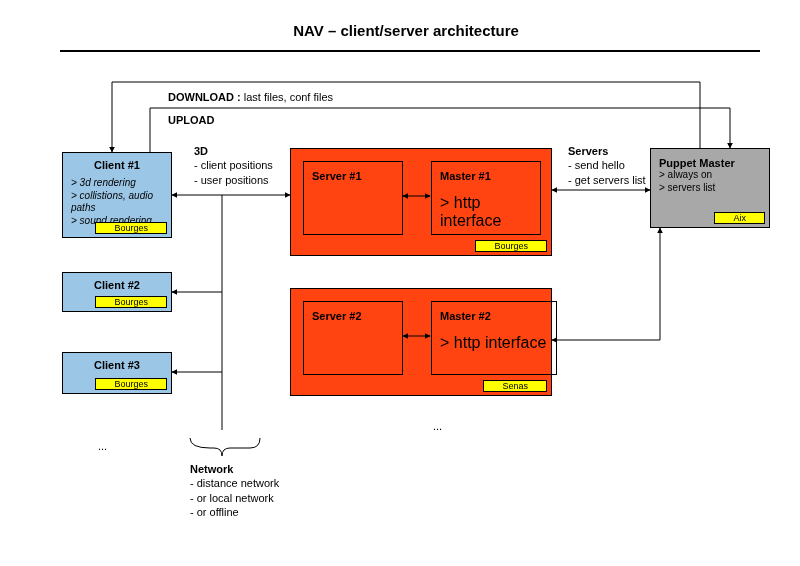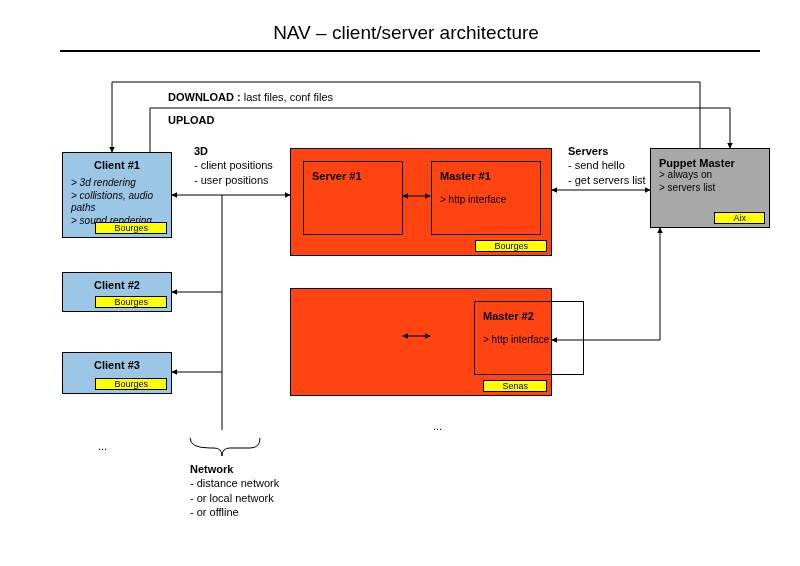--- a/index.html
+++ b/index.html
@@ -10,22 +10,22 @@
     font-family: Arial, Helvetica, sans-serif;
     background: #fff;
     position: relative;
     overflow: hidden;
   }
   .title {
     position: absolute;
     left: 0; right: 0;
     top: 22px;
     text-align: center;
-    font-weight: normal;
-    font-size: 19px;
+    font-weight: bold;
+    font-size: 15px;
     color: #000;
     padding-left: 12px;
   }
   .hr {
     position: absolute;
     left: 60px; right: 40px;
     top: 50px;
     border-top: 2px solid #000;
   }
   .label {
@@ -62,21 +62,21 @@
     position: absolute;
   }
   .inner {
     position: absolute;
     border: 1px solid #000;
     background: transparent;
     font-size: 11px;
     padding: 8px;
   }
   .inner .ititle { font-weight: bold; }
-  .inner .idesc { font-size: 10px; margin-top: 12px; }
+  .inner .idesc { font-size: 16px; margin-top: 12px; }
 
   .puppet {
     background: #a8a8a8;
     position: absolute;
     width: 120px;
     padding: 8px 8px 18px 8px;
     font-size: 11px;
     border: 1px solid #000;
   }
   .puppet .ptitle { font-weight: bold; text-align: left; }
@@ -137,21 +137,24 @@
     <div class="ititle">Server #1</div>
   </div>
   <div class="inner" style="left:140px; top:12px; width:110px; height:74px;">
     <div class="ititle">Master #1</div>
     <div class="idesc">&gt; http interface</div>
   </div>
   <div class="tag">Bourges</div>
 </div>
 
 <div class="box cluster" style="left:290px; top:288px; width:262px; height:108px;">
-  <div class="inner" style="left:140px; top:12px; width:110px; height:74px;margin-left:43px;">
+  <div class="inner" style="left:12px; top:12px; width:100px; height:74px;">
+    <div class="ititle">Server #2</div>
+  </div>
+  <div class="inner" style="left:140px; top:12px; width:126px; height:74px;">
     <div class="ititle">Master #2</div>
     <div class="idesc">&gt; http interface</div>
   </div>
   <div class="tag">Senas</div>
 </div>
 
 <div class="puppet" style="left:650px; top:148px; height:80px;">
   <div class="ptitle">Puppet Master</div>
   <div class="pfeat">&gt; always on</div>
   <div class="pfeat">&gt; servers list</div>

